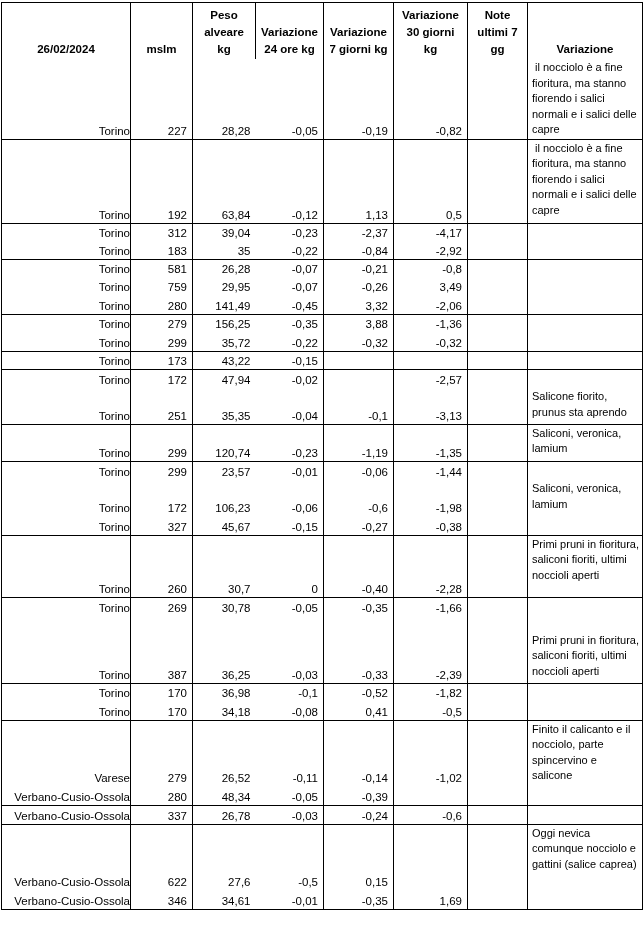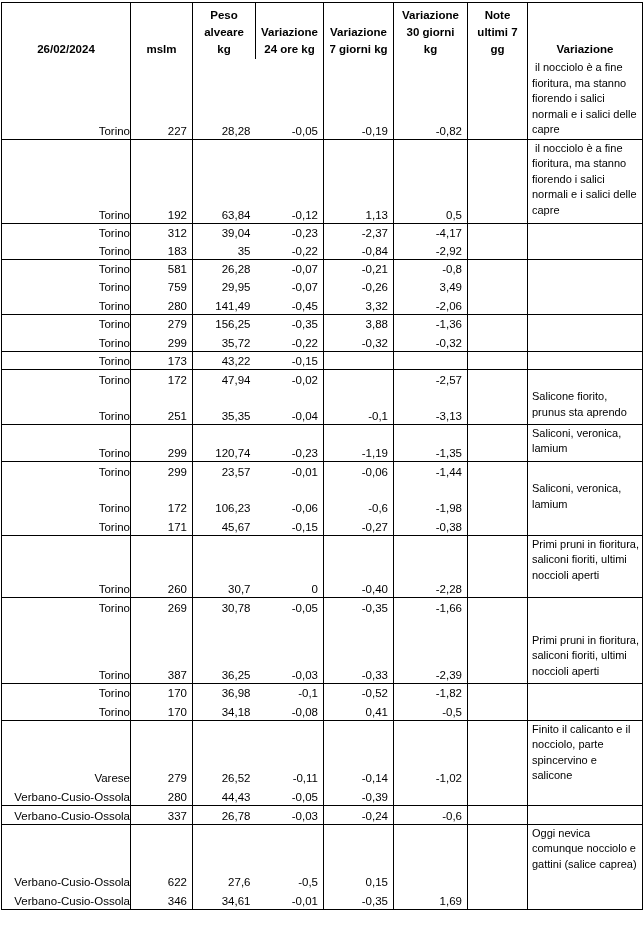--- a/index.html
+++ b/index.html
@@ -242,21 +242,21 @@
         <td class="num">172</td>
         <td class="num norr">106,23</td>
         <td class="num noll">-0,06</td>
         <td class="num">-0,6</td>
         <td class="num">-1,98</td>
         <td class="note"></td>
         <td class="fior">Saliconi, veronica, lamium</td>
       </tr>
       <tr class="group-end" style="height: 19px;">
         <td class="loc">Torino</td>
-        <td class="num">171</td>
+        <td class="num">327</td>
         <td class="num norr">45,67</td>
         <td class="num noll">-0,15</td>
         <td class="num">-0,27</td>
         <td class="num">-0,38</td>
         <td class="note"></td>
         <td class="fior"></td>
       </tr>
       <tr class="group-end" style="height: 62px;">
         <td class="loc">Torino</td>
         <td class="num">260</td>
@@ -314,21 +314,21 @@
         <td class="num norr">26,52</td>
         <td class="num noll">-0,11</td>
         <td class="num">-0,14</td>
         <td class="num">-1,02</td>
         <td class="note"></td>
         <td class="fior">Finito il calicanto e il nocciolo, parte spincervino e salicone</td>
       </tr>
       <tr class="group-end" style="height: 19px;">
         <td class="loc">Verbano-Cusio-Ossola</td>
         <td class="num">280</td>
-        <td class="num norr">44,43</td>
+        <td class="num norr">48,34</td>
         <td class="num noll">-0,05</td>
         <td class="num">-0,39</td>
         <td class="num"></td>
         <td class="note"></td>
         <td class="fior"></td>
       </tr>
       <tr class="group-end" style="height: 19px;">
         <td class="loc">Verbano-Cusio-Ossola</td>
         <td class="num">337</td>
         <td class="num norr">26,78</td>

